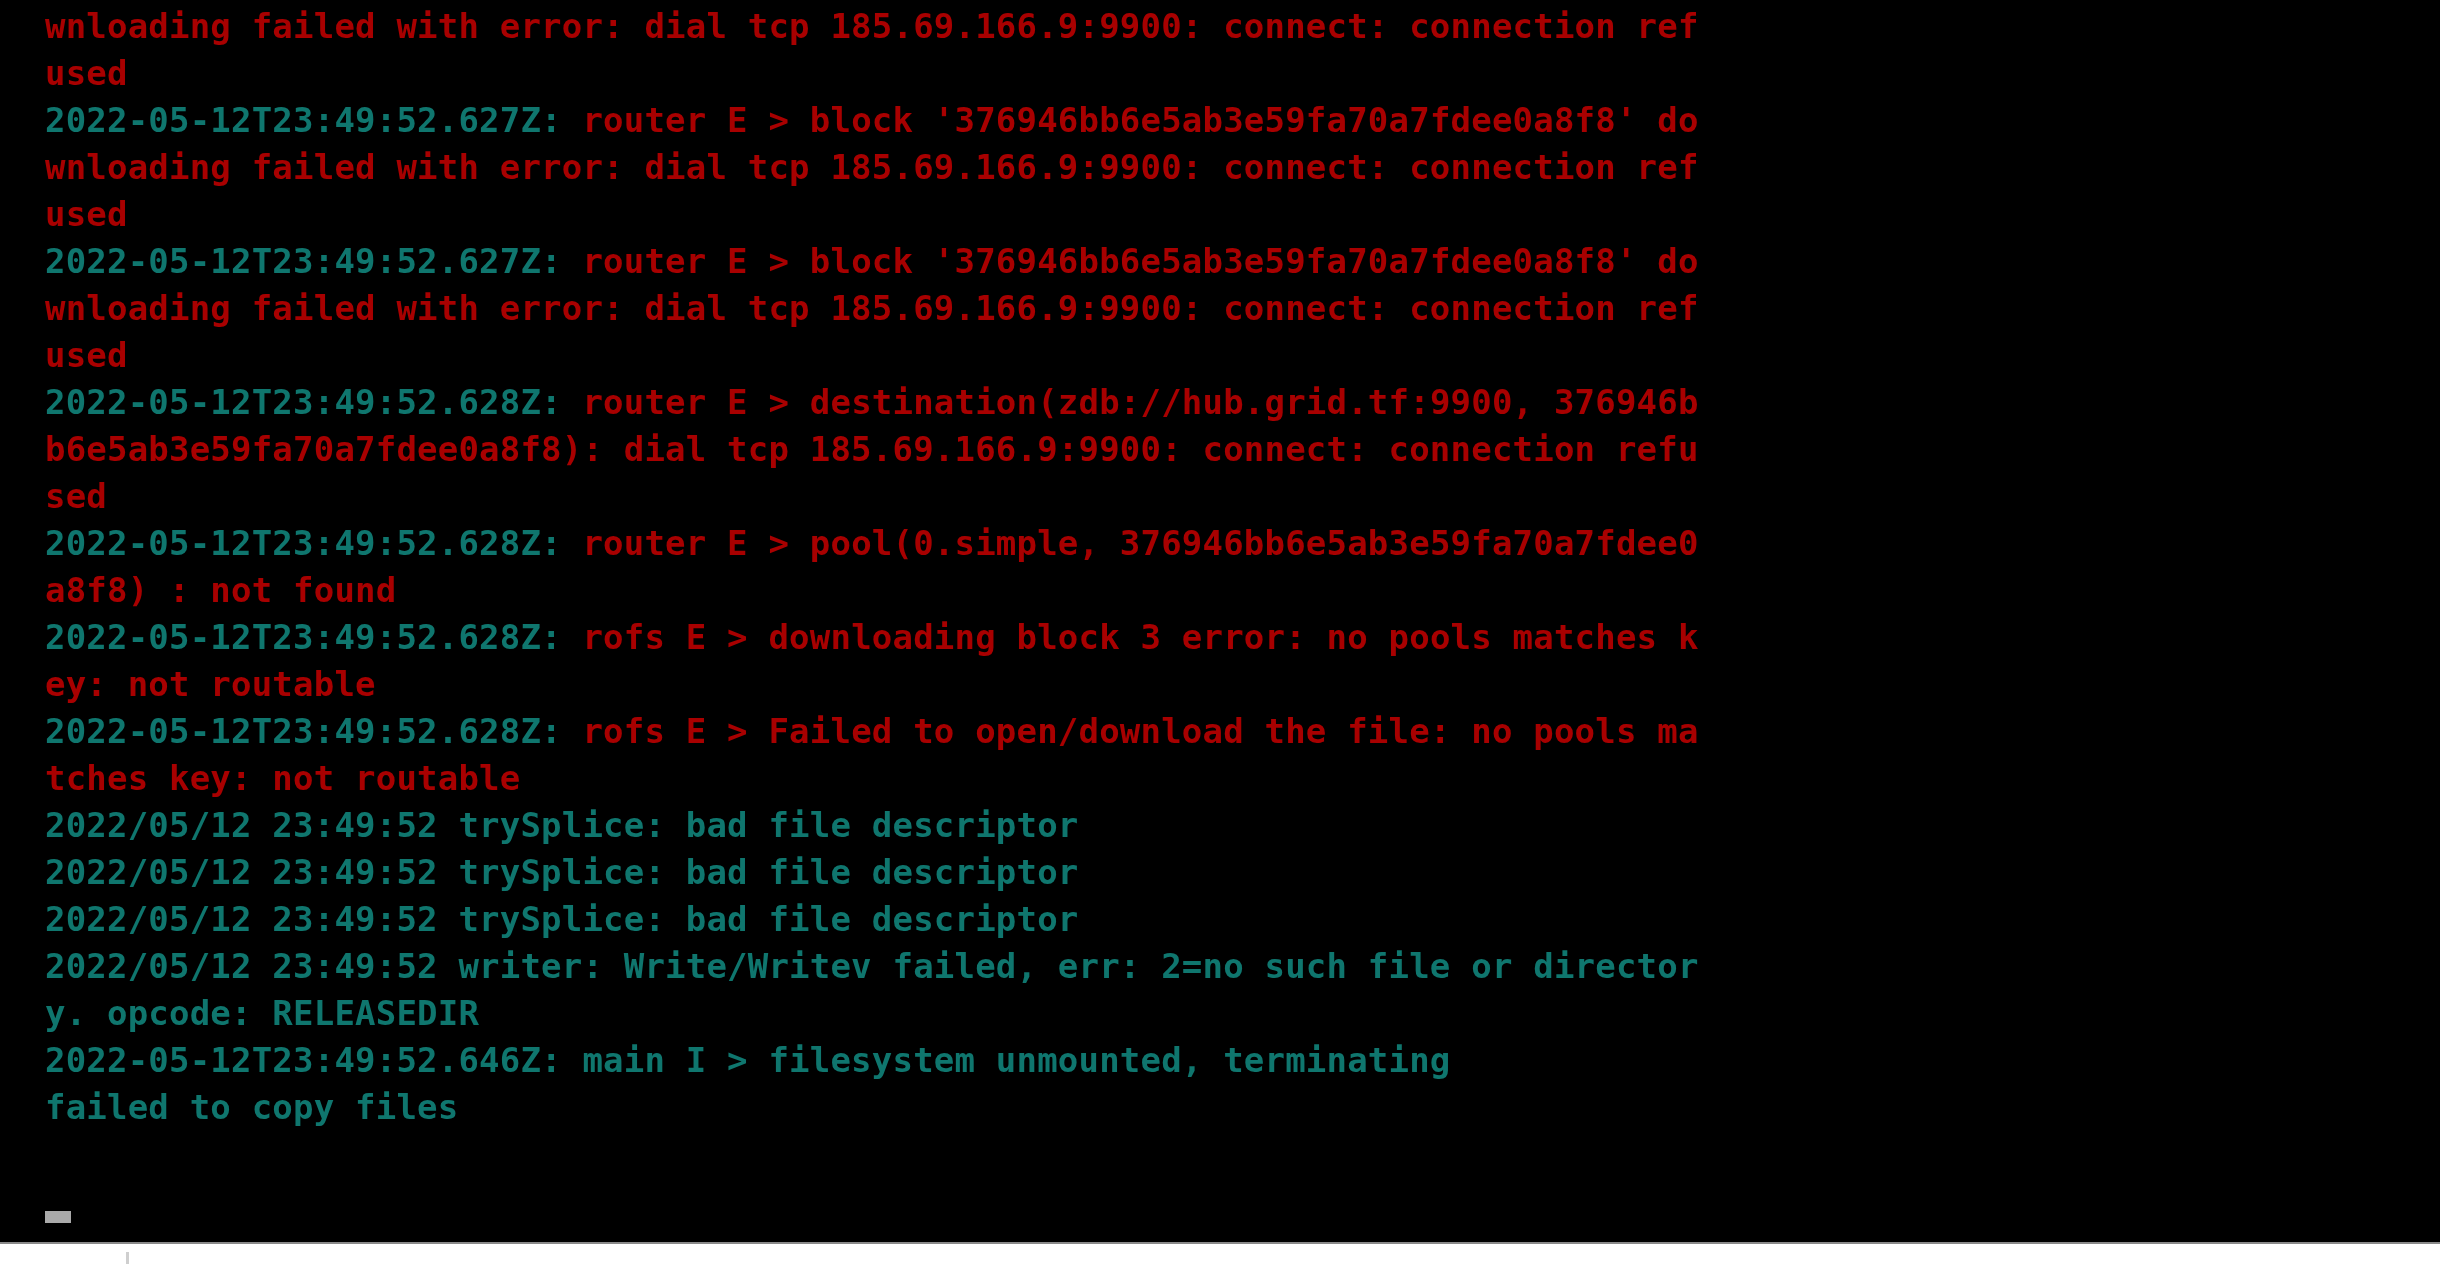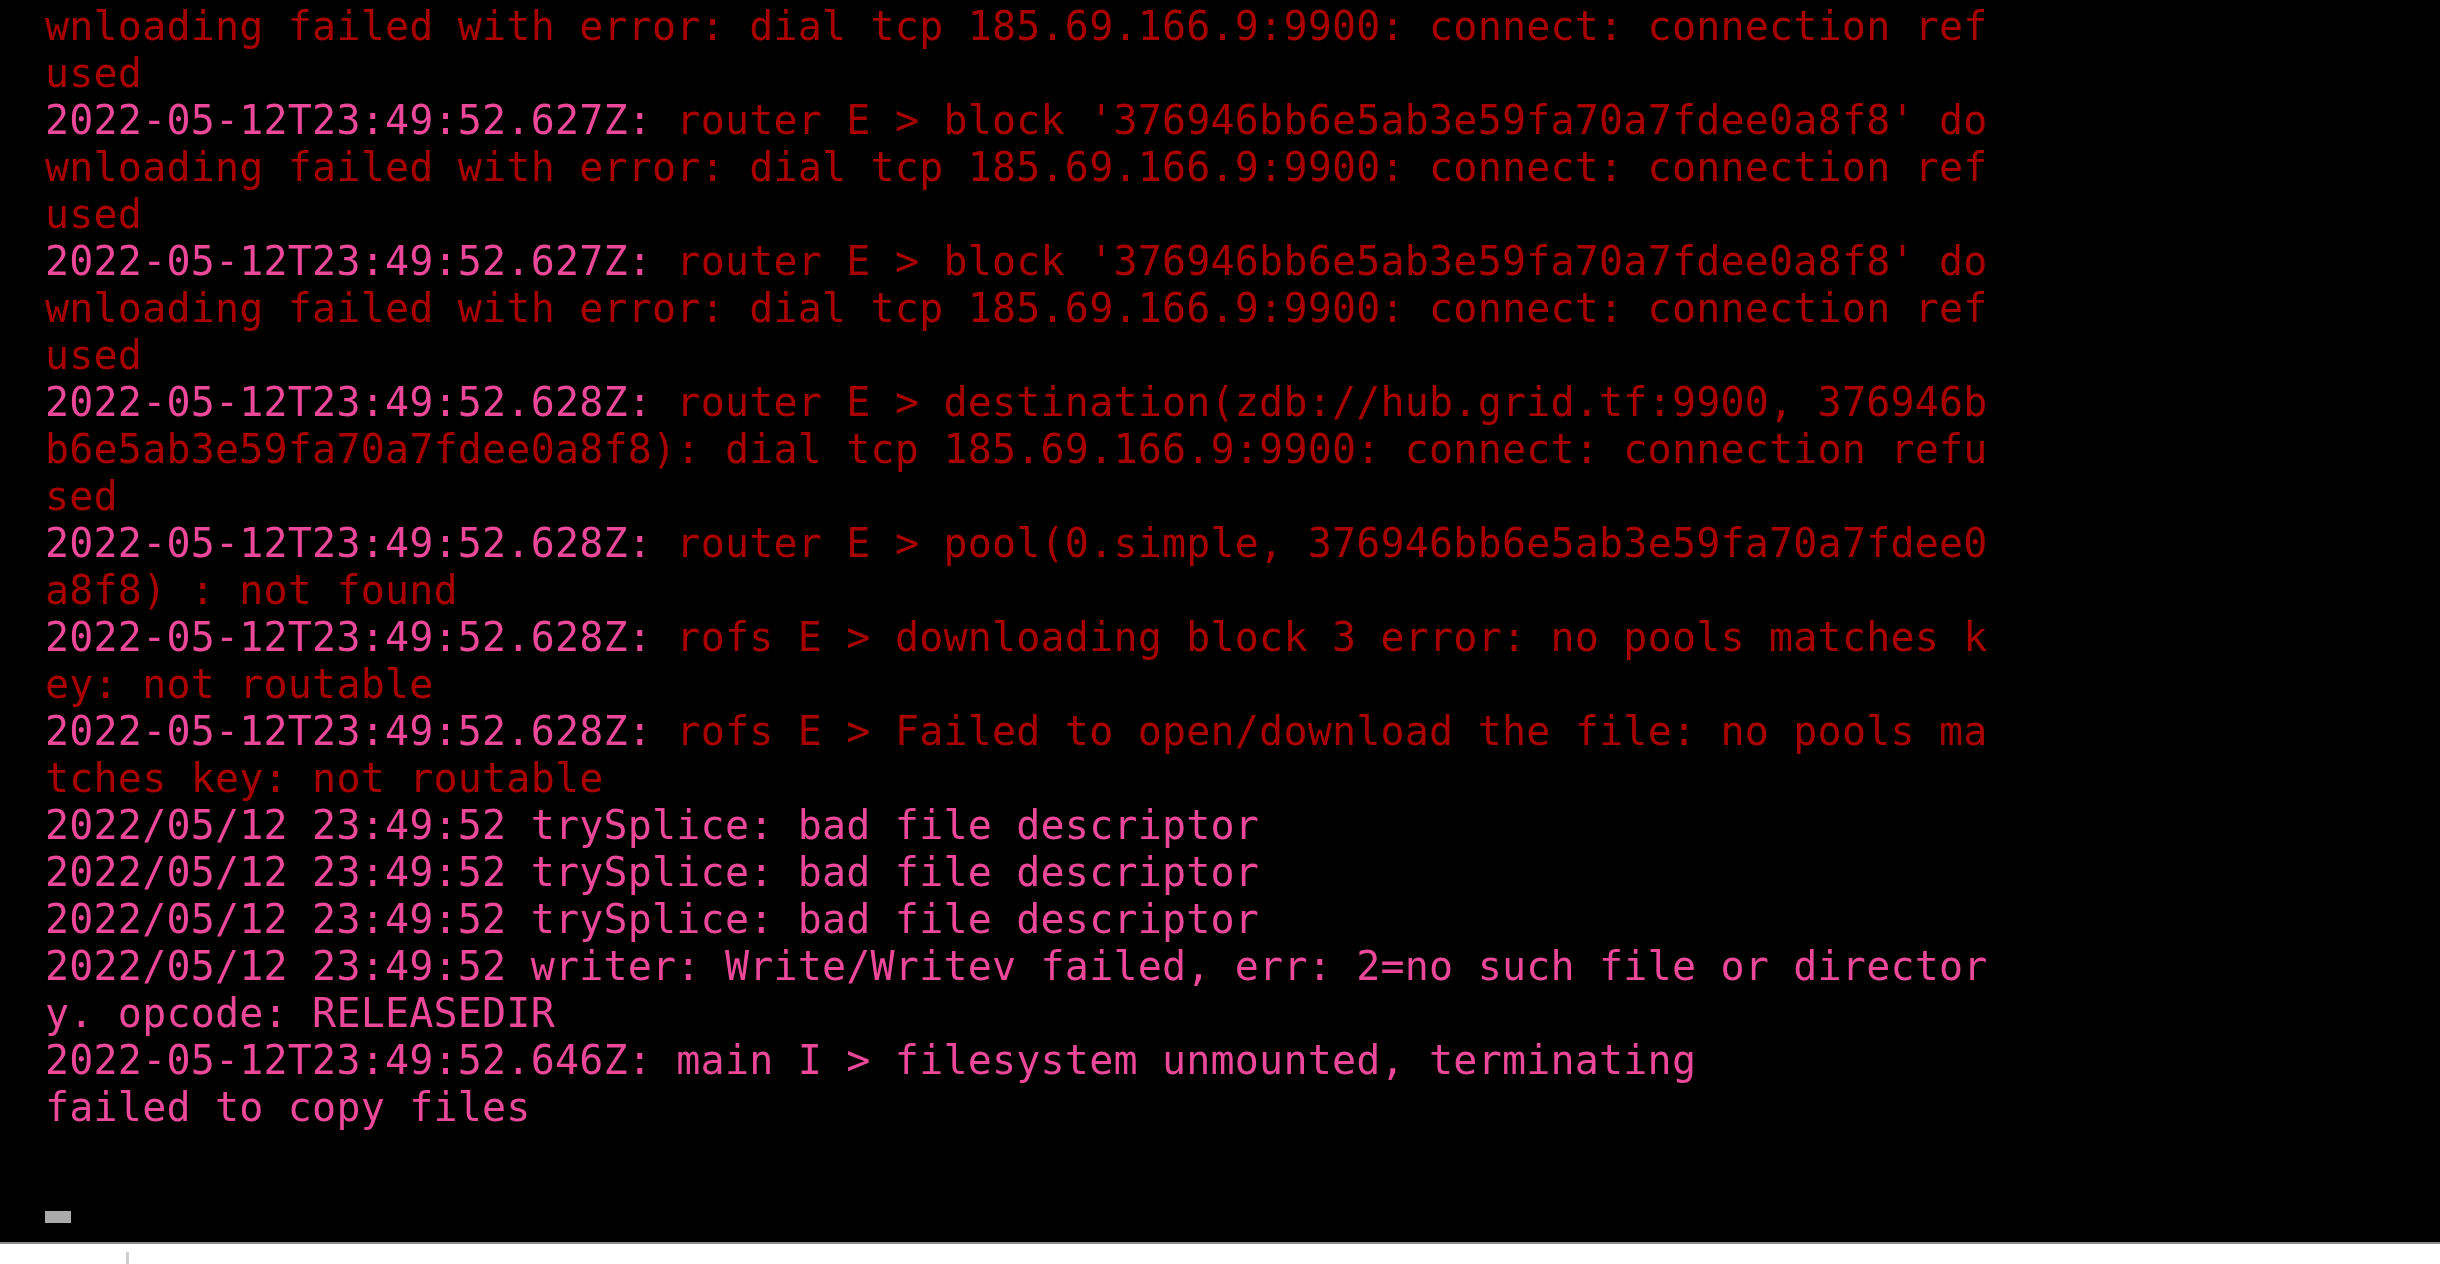--- a/index.html
+++ b/index.html
@@ -34,31 +34,32 @@
     font-size: 34px;
     line-height: 47px;
     letter-spacing: 0.2px;
     white-space: pre;
   }
 
   .log-line {
     display: block;
     height: 47px;
     white-space: pre;
-    font-size: 40px;
+    font-size: 34px;
     line-height: 47px;
+    font-weight: bold;
   }
 
   .seg {
     white-space: pre;
     font-family: "DejaVu Sans Mono", "Liberation Mono", monospace;
   }
 
   .c-red  { color: #a80000; }
-  .c-grey { color: #ec4899; }
+  .c-grey { color: #0f766e; }
 
   
   #cursor {
     position: absolute;
     left: 45px;
     top: 1211px;
     width: 26px;
     height: 12px;
     background: #aaaaaa;
   }

